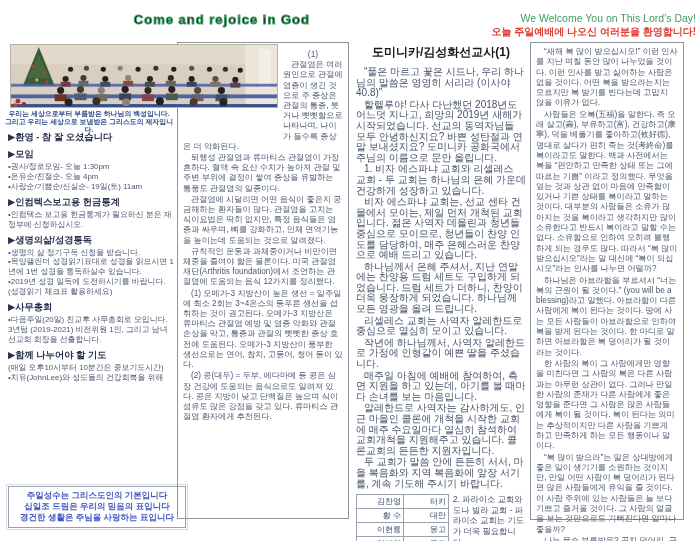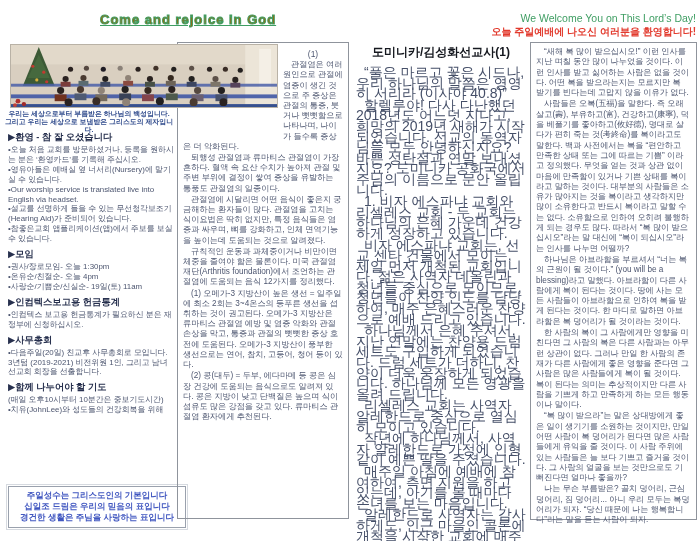--- a/index.html
+++ b/index.html
@@ -3,23 +3,23 @@
 <meta charset="utf-8">
 <style>
   html,body{margin:0;padding:0;}
   body{
     width:700px;height:541px;position:relative;background:#ffffff;
     font-family:"Liberation Sans","DejaVu Sans",sans-serif;
     color:#4d5670;overflow:hidden;
   }
   
   .green-title{
-    position:absolute;left:100px;top:12px;width:210px;text-align:left;
+    position:absolute;left:100px;top:12px;width:210px;text-align:right;
     font-size:13px;font-weight:700;letter-spacing:1px;
-    color:#a16207;text-decoration:underline;-webkit-text-stroke:1px #3f9e63;
+    color:#0f172a;-webkit-text-stroke:1px #3f9e63;
   }
   
   .right-header{position:absolute;left:400px;top:12px;width:296px;text-align:right;}
   .welcome-en{font-size:10.5px;font-weight:400;color:#3f9e63;}
   .welcome-ko{font-size:10px;font-weight:700;color:#e23b2e;margin-top:1px;}
   
   .photo{position:absolute;left:10px;top:44px;width:268px;height:64px;border:1px solid #b9b2a6;box-sizing:border-box;z-index:3;}
   .photo svg{display:block;width:100%;height:100%;}
   .photo-caption{
     position:absolute;left:4px;top:110px;width:170px;text-align:center;z-index:3;
@@ -42,33 +42,33 @@
     position:absolute;left:177px;top:42px;width:172px;height:477px;box-sizing:border-box;
     border:1.5px solid #8f949c;padding:4px 5px;z-index:1;
     font-size:8.2px;line-height:10.2px;color:#4d5670;
   }
   .photo-spacer{float:left;width:100px;height:86px;}
   .part-label{text-align:center;font-size:8.5px;margin:2px 0 1px 0;}
   .hp{margin:0 0 1px 0;text-indent:8px;}
   
   .mission-col{position:absolute;left:356px;top:44px;width:170px;}
   .mission-title{text-align:center;font-size:12px;font-weight:700;color:#15181f;margin:0 0 6px 0;}
-  .mp{margin:0 0 1px 0;text-indent:8px;font-size:14px;line-height:10.6px;color:#454f68;}
+  .mp{margin:0 0 1px 0;text-indent:8px;font-size:10px;line-height:10.6px;color:#454f68;}
   .mission-bottom{margin-top:5px;}
   .missionary-table{border-collapse:collapse;float:left;margin-right:4px;}
   .missionary-table td{
     border:1px solid #9aa1ad;font-size:8px;color:#3c4a6e;text-align:right;
     padding:1px 2px;height:10px;
   }
   .m-name{width:42px;}
   .m-field{width:40px;}
   .cont{margin:0;font-size:8.3px;line-height:10.6px;color:#454f68;}
   
   .blessing-box{
-    position:absolute;left:530px;top:42px;width:167px;height:478px;box-sizing:border-box;
+    position:absolute;left:530px;top:42px;width:154px;height:478px;box-sizing:border-box;
     border:1.5px solid #8f949c;padding:4px 5px;
     font-size:8.2px;line-height:10.3px;color:#4d5670;
   }
   .bp{margin:0 0 1px 0;text-indent:8px;}
 </style>
 </head>
 <body>
 
 <div class="green-title">Come and rejoice in God</div>
 
@@ -163,39 +163,40 @@
       <circle cx="4" cy="62" r="2" fill="#c24238"></circle>
   </svg>
 </div>
 <div class="photo-caption">우리는 세상으로부터 부름받은 하나님의 백성입니다.
 그리고 우리는 세상으로 보냄받은 그리스도의 제자입니다.</div>
 
 <div class="left-col">
 
     <section class="ann-section">
       <h3 class="ann-heading">▶환영 - 참 잘 오셨습니다</h3>
-      <div class="ann-items">•오늘 처음 교회를 방문하셨거나, 등록을 원하시는 분은 ‘환영카드’를 기록해 주십시오.
-•영유아들은 예배실 옆 너서리(Nursery)에 맡기실 수 있습니다.
-•Our worship service is translated live into English via headset.
-•설교를 선명하게 들을 수 있는 무선청각보조기(Hearing Aid)가 준비되어 있습니다.
-•참좋은교회 앱플리케이션(앱)에서 주보를 보실 수 있습니다.</div>
     </section>
 
     <section class="ann-section">
       <h3 class="ann-heading">▶모임</h3>
       <div class="ann-items">•권사/장로모임- 오늘 1:30pm
 •온유순/친절순- 오늘 4pm
 •사랑순/기쁨순/신실순- 19일(토) 11am</div>
     </section>
 
     <section class="ann-section">
       <h3 class="ann-heading">▶인컴텍스보고용 헌금통계</h3>
       <div class="ann-items">•인컴텍스 보고용 헌금통계가 필요하신 분은 재정부에 신청하십시오.</div>
     </section>
 
+    <section class="ann-section">
+      <h3 class="ann-heading">▶생명의삶/성경통독</h3>
+      <div class="ann-items">•생명의 삶 정기구독 신청을 받습니다.
+•목양캘린더 성경읽기표대로 성경을 읽으시면 1년에 1번 성경을 통독하실수 있습니다.
+•2019년 성경 일독에 도전하시기를 바랍니다. (성경읽기 체크표 활용하세요)</div>
+    </section>
 
     <section class="ann-section">
       <h3 class="ann-heading">▶사무총회</h3>
       <div class="ann-items">•다음주일(20일) 친교후 사무총회로 모입니다. 3년텀 (2019-2021) 비전위원 1인, 그리고 남녀선교회 회장을 선출합니다.</div>
     </section>
 
     <section class="ann-section">
       <h3 class="ann-heading">▶함께 나누어야 할 기도</h3>
       <div class="ann-items">(매일 오후10시부터 10분간은 중보기도시간)
 •치유(JohnLee)와 성도들의 건강회복을 위해</div>

